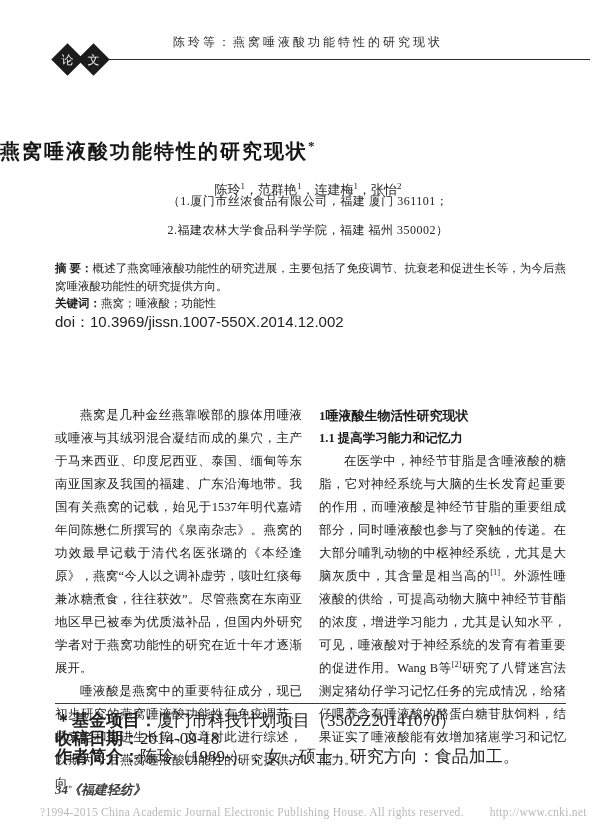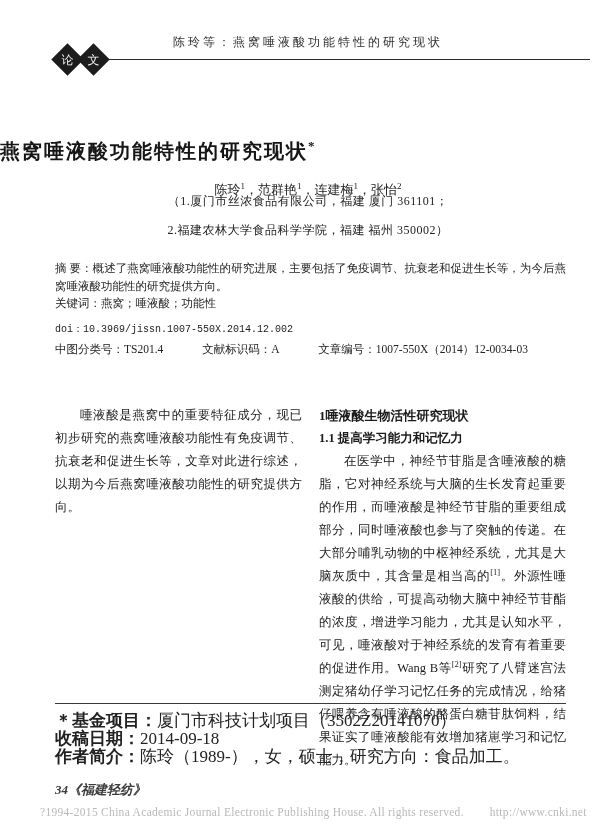--- a/index.html
+++ b/index.html
@@ -40,22 +40,22 @@
     font-size:13px; color:#222;
   }
   .authors-line sup { font-size:9px; }
   .affil-1 { position:absolute; top:193px; left:0; right:0; text-align:center; font-size:12px; color:#222; letter-spacing:0.5px; }
   .affil-2 { position:absolute; top:222px; left:0; right:0; text-align:center; font-size:12px; color:#222; letter-spacing:0.5px; }
   
   .meta-block {
     position:absolute; top:260px; left:55px; width:511px;
     font-size:11.5px; line-height:17.5px; color:#222; text-align:justify;
   }
-  .meta-block .lbl { font-weight:normal;margin-top:48px; }
-  .doi-line { margin-top:8px; font-family:Liberation Mono, monospace; font-size:10px; }
+  .meta-block .lbl { font-weight:bold;margin-top:48px; }
+  .doi-line { margin-top:0; font-family:Liberation Sans, sans-serif; font-size:15px; }
   .clc-line { margin-top:3px; }
   .clc-line .pair { margin-right:36px; }
   .clc-line .pair:last-child { margin-right:0; }
   
   .body-cols {
     position:absolute; top:404px; left:55px; width:511px;
     display:flex; gap:17px;
   }
   .col { width:247px; font-size:12.5px; line-height:23px; text-align:justify; color:#1b1b1b; }
   .col p { text-indent:2em; }
@@ -99,29 +99,25 @@
 
   <div class="authors-line"><span>陈玲</span><sup>1</sup><span>，范群艳</span><sup>1</sup><span>，连建梅</span><sup>1</sup><span>，张怡</span><sup>2</sup></div>
 
   <div class="affil-1">（1.厦门市丝浓食品有限公司，福建 厦门 361101；</div>
   <div class="affil-2">2.福建农林大学食品科学学院，福建 福州 350002）</div>
 
   <div class="meta-block">
     <div><span class="lbl">摘  要：</span><span>概述了燕窝唾液酸功能性的研究进展，主要包括了免疫调节、抗衰老和促进生长等，为今后燕窝唾液酸功能性的研究提供方向。</span></div>
     <div><span class="lbl">关键词：</span><span>燕窝；唾液酸；功能性</span></div>
     <div class="doi-line"><span>doi：</span><span>10.3969/jissn.1007-550X.2014.12.002</span></div>
-    <div class="clc-line">
-      <span class="pair"><span class="lbl">中图分类号：</span><span>TS201.4</span></span>
-      <span class="pair"><span class="lbl">文献标识码：</span><span>A</span></span>
-      <span class="pair"><span class="lbl">文章编号：</span><span>1007-550X（2014）12-0034-03</span></span>
-    </div>
   </div>
 
   <div class="body-cols">
     <div class="col">
+      <p>燕窝是几种金丝燕靠喉部的腺体用唾液或唾液与其绒羽混合凝结而成的巢穴，主产于马来西亚、印度尼西亚、泰国、缅甸等东南亚国家及我国的福建、广东沿海地带。我国有关燕窝的记载，始见于1537年明代嘉靖年间陈懋仁所撰写的《泉南杂志》。燕窝的功效最早记载于清代名医张璐的《本经逢原》，燕窝“今人以之调补虚劳，咳吐红痰每兼冰糖煮食，往往获效”。尽管燕窝在东南亚地区早已被奉为优质滋补品，但国内外研究学者对于燕窝功能性的研究在近十年才逐渐展开。</p>
       <p>唾液酸是燕窝中的重要特征成分，现已初步研究的燕窝唾液酸功能性有免疫调节、抗衰老和促进生长等，文章对此进行综述，以期为今后燕窝唾液酸功能性的研究提供方向。</p>
     </div>
     <div class="col">
       <div class="sec-h1">1唾液酸生物活性研究现状</div>
       <div class="sec-h2">1.1 提高学习能力和记忆力</div>
       <p><span>在医学中，神经节苷脂是含唾液酸的糖脂，它对神经系统与大脑的生长发育起重要的作用，而唾液酸是神经节苷脂的重要组成部分，同时唾液酸也参与了突触的传递。在大部分哺乳动物的中枢神经系统，尤其是大脑灰质中，其含量是相当高的</span><sup>[1]</sup><span>。外源性唾液酸的供给，可提高动物大脑中神经节苷酯的浓度，增进学习能力，尤其是认知水平，可见，唾液酸对于神经系统的发育有着重要的促进作用。Wang B等</span><sup>[2]</sup><span>研究了八臂迷宫法测定猪幼仔学习记忆任务的完成情况，给猪仔喂养含有唾液酸的酪蛋白糖苷肽饲料，结果证实了唾液酸能有效增加猪崽学习和记忆能力。</span></p>
     </div>
   </div>
 
   <div class="footnote-block">

